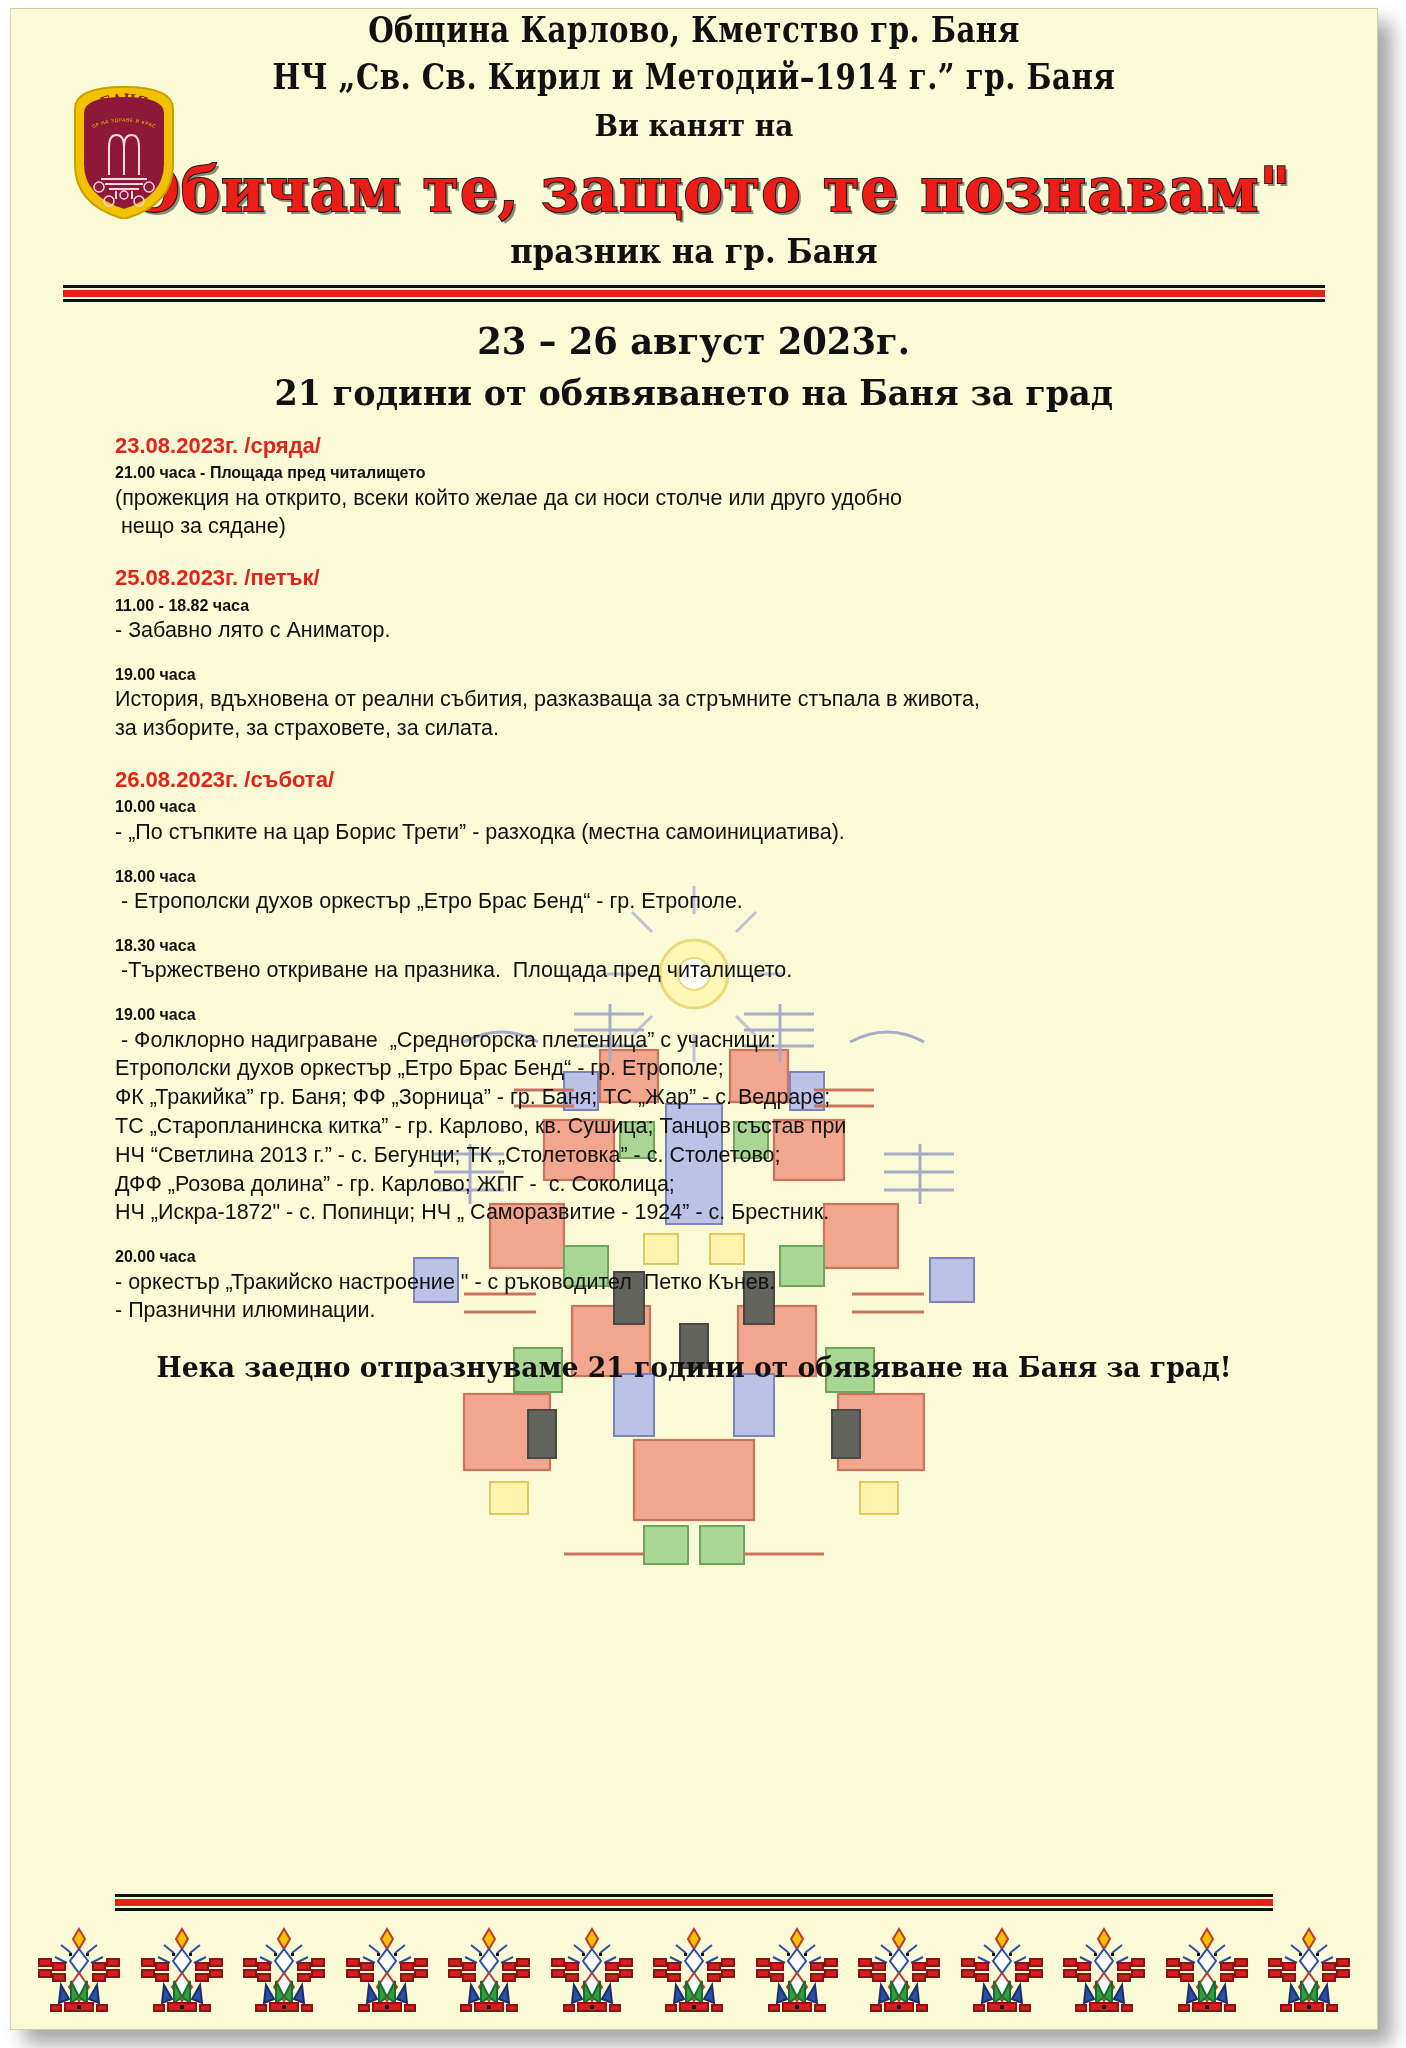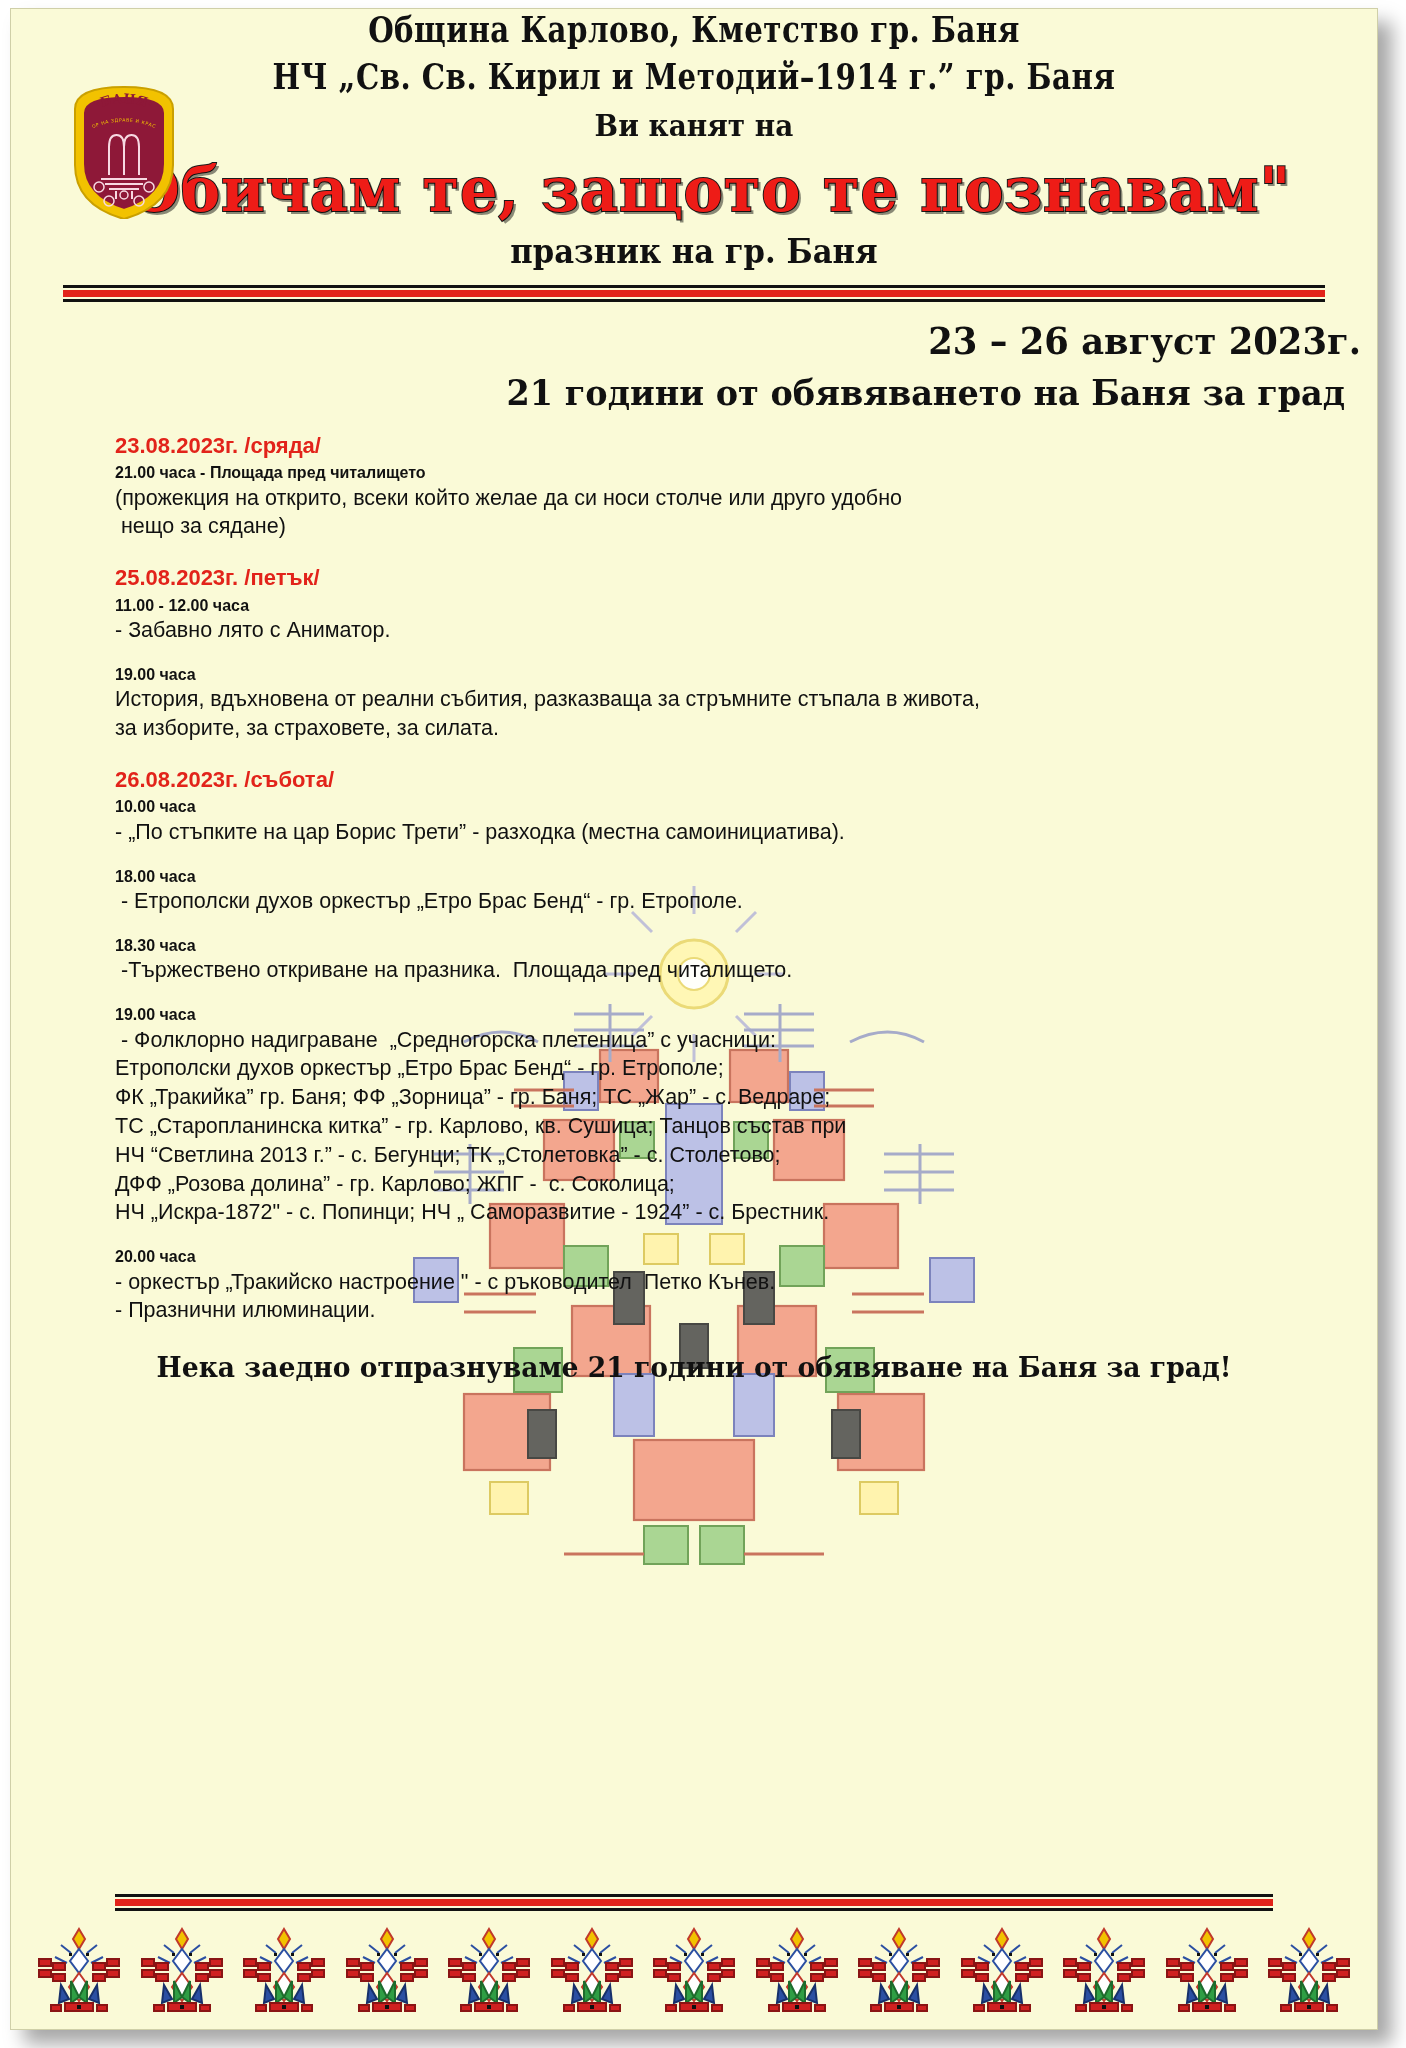--- a/index.html
+++ b/index.html
@@ -98,21 +98,21 @@
     height:17px;
   }
   .rule .r-black-top{position:absolute;left:0;right:0;top:0;height:3px;background:#111;}
   .rule .r-gap1{position:absolute;left:0;right:0;top:3px;height:2px;background:#fafad7;}
   .rule .r-red{position:absolute;left:0;right:0;top:5px;height:7px;background:#e2231a;}
   .rule .r-gap2{position:absolute;left:0;right:0;top:12px;height:2px;background:#fafad7;}
   .rule .r-black-bot{position:absolute;left:0;right:0;top:14px;height:3px;background:#111;}
 
   .dates{
     position:relative;z-index:2;
-    text-align:right;
+    text-align:center;
     margin-top:16px;
     font-family:"DejaVu Serif",serif;
     font-weight:bold;
     color:#111;
   }
   .dates .range{font-size:38px;transform:scaleX(.93);display:inline-block;}
   .dates .anniv{font-size:36px;margin-top:8px;transform:scaleX(.93);display:inline-block;}
 
   
   .program{
@@ -305,21 +305,21 @@
           <div class="day-head">23.08.2023г. /сряда/</div>
           <div class="slot">
             <div class="slot-time">21.00 часа - Площада пред читалището</div>
             <div class="slot-line ital">(прожекция на открито, всеки който желае да си носи столче или друго удобно</div>
             <div class="slot-line ital"> нещо за сядане)</div>
           </div>
         </div>
         <div class="day">
           <div class="day-head">25.08.2023г. /петък/</div>
           <div class="slot">
-            <div class="slot-time">11.00 - 12.00 часа</div>
+            <div class="slot-time">11.00 - 18.82 часа</div>
             <div class="slot-line">- Забавно лято с Аниматор.</div>
           </div>
           <div class="slot">
             <div class="slot-time">19.00 часа</div>
             <div class="slot-line">История, вдъхновена от реални събития, разказваща за стръмните стъпала в живота,</div>
             <div class="slot-line">за изборите, за страховете, за силата.</div>
           </div>
         </div>
         <div class="day">
           <div class="day-head">26.08.2023г. /събота/</div>

